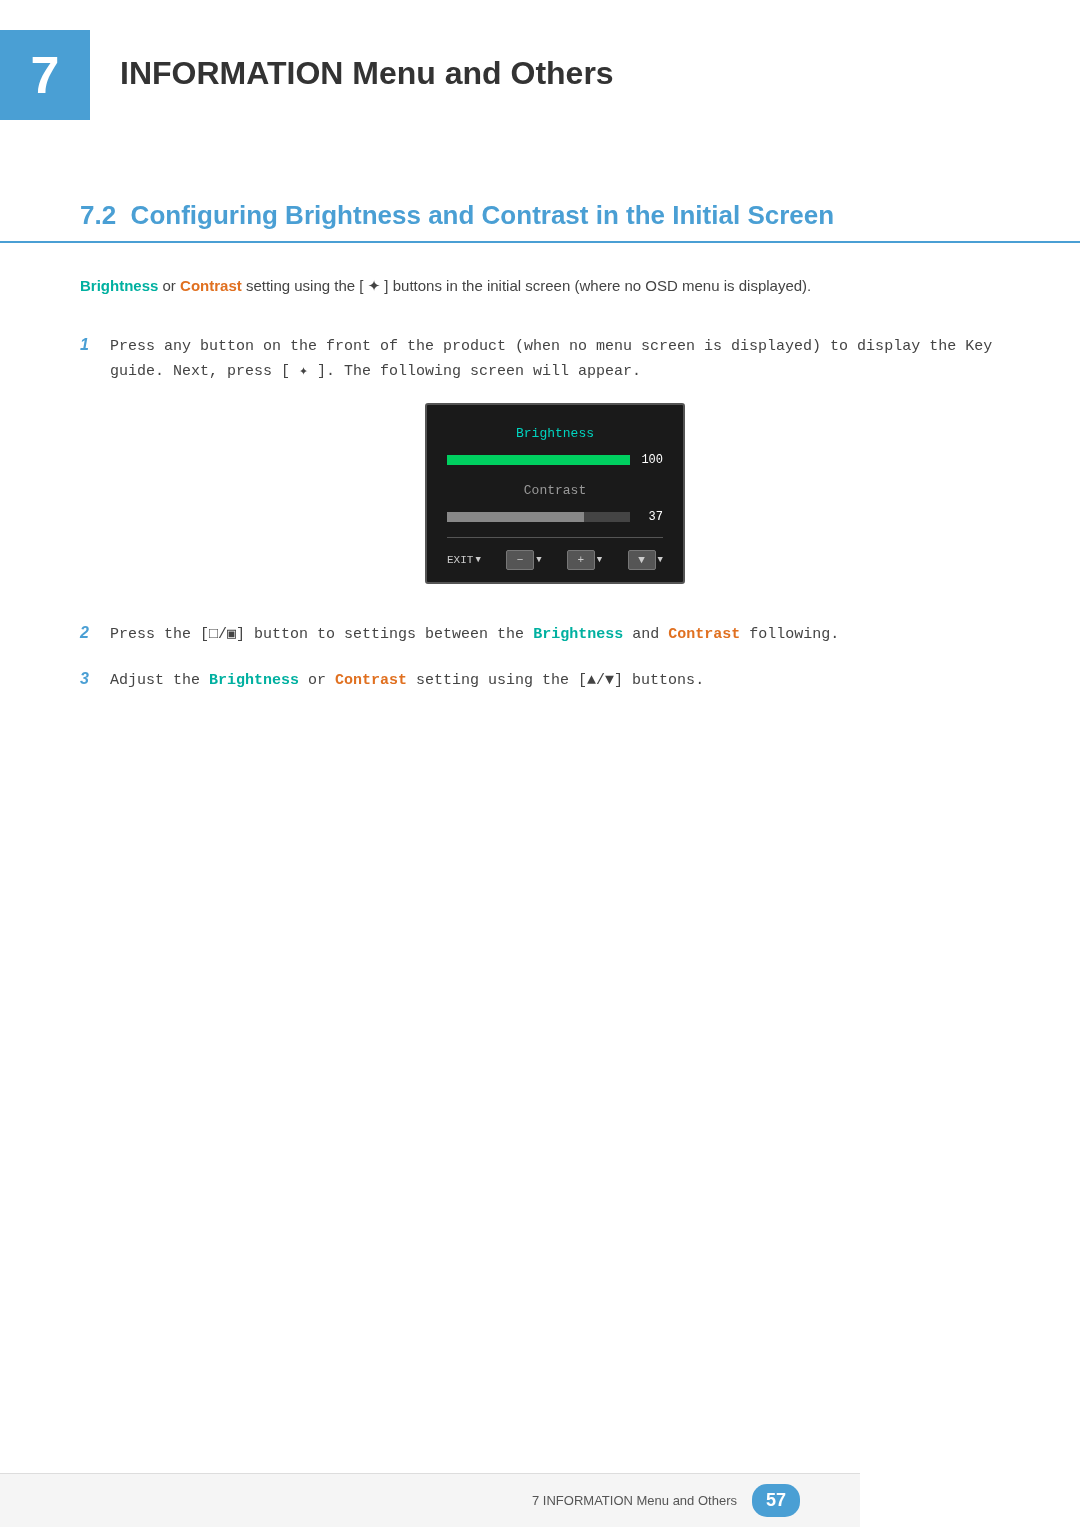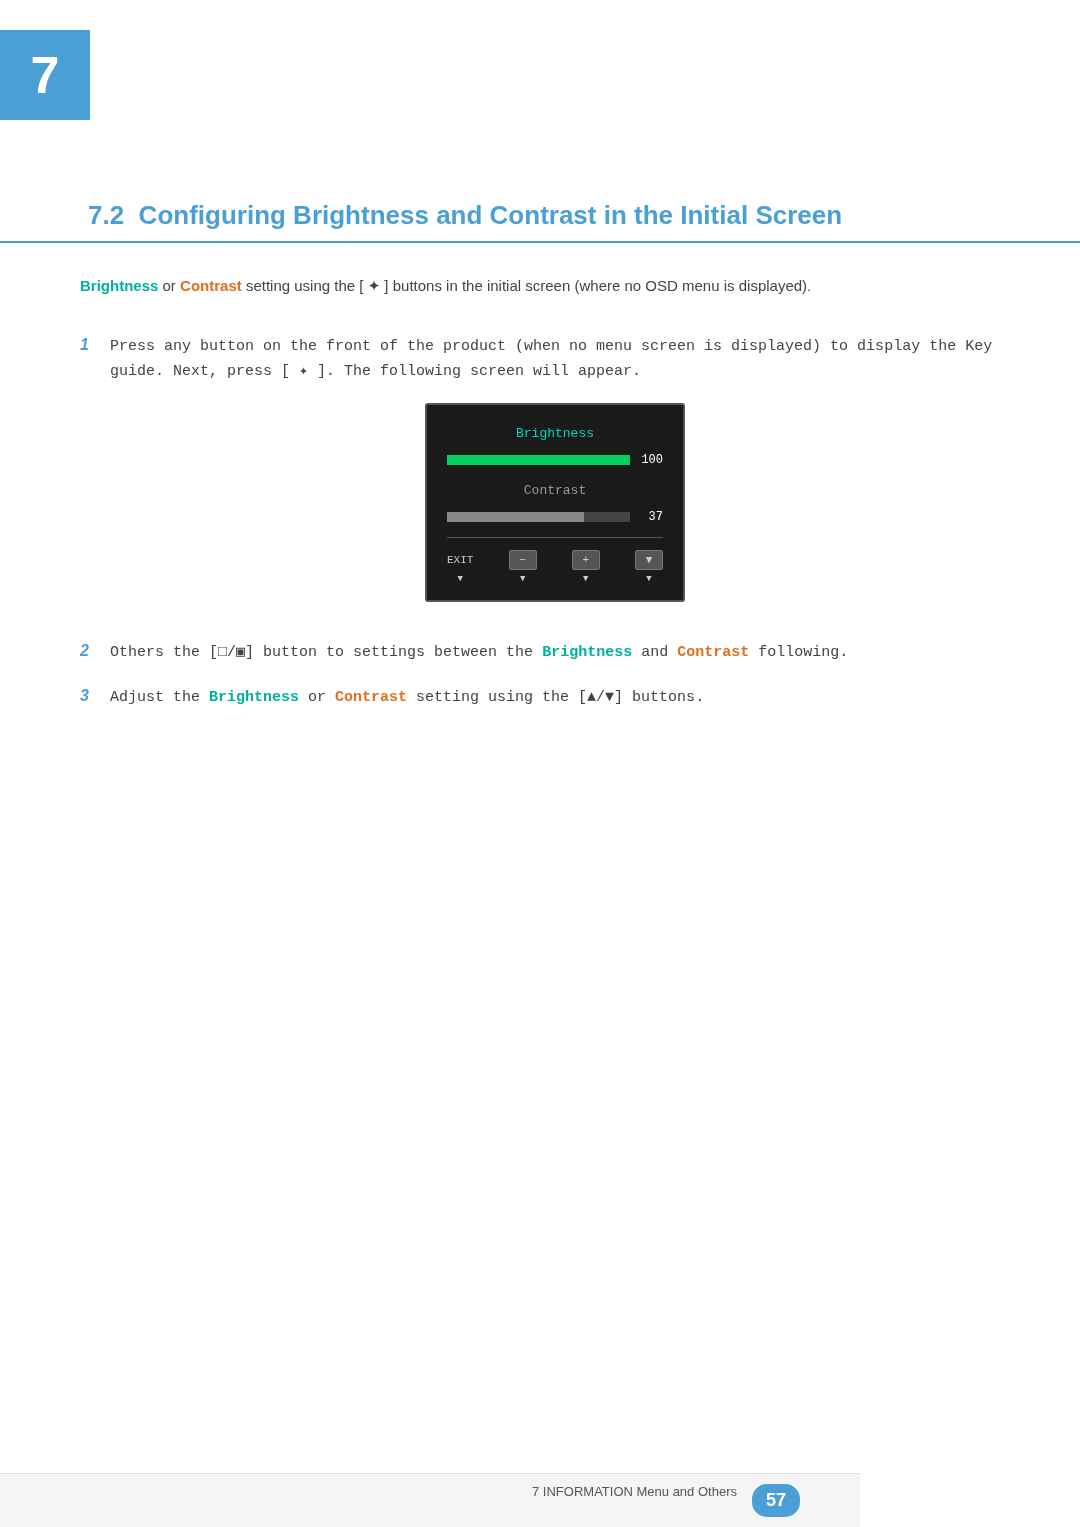--- a/index.html
+++ b/index.html
@@ -62,21 +62,20 @@
     .section-heading {
       padding: 40px 80px 10px 80px;
       border-bottom: 2px solid #4a9fd4;
       margin-bottom: 30px;
     }
 
     .section-heading h2 {
       font-size: 26px;
       font-weight: bold;
       color: #4a9fd4;
-      margin-left: 8px;
     }
 
     
     .content {
       padding: 0 80px 0 80px;
     }
 
     .intro-paragraph {
       font-size: 15px;
       line-height: 1.7;
@@ -210,35 +209,36 @@
     }
 
     .osd-arrow-down {
       color: #ccc;
       font-size: 9px;
       text-align: center;
     }
 
     .osd-btn-col {
       display: flex;
-      flex-direction: column;
+      flex-direction: row;
       align-items: center;
       gap: 2px;
     }
 
     
     .footer {
       position: fixed;
       bottom: 0;
       width: 860px;
       background: #f5f5f5;
       border-top: 1px solid #ddd;
       padding: 10px 60px;
       display: flex;
       justify-content: flex-end;
+      align-items: center;
     }
 
     .footer-text {
       font-size: 13px;
       color: #555;
       margin-right: 15px;
     }
 
     .footer-page {
       background: #4a9fd4;
@@ -255,20 +255,21 @@
       margin-left: 0;
     }
   </style>
 </head>
 <body>
 
 <div class="header-block">
   <div class="chapter-number-box">
     <span class="chapter-number">7</span>
   </div>
+  <h1 class="chapter-title">INFORMATION Menu and Others</h1>
 </div>
 
 <div class="section-heading">
   <h2>
     <span>7.2</span>&nbsp;&nbsp;<span>Configuring Brightness and Contrast in the Initial Screen</span>
   </h2>
 </div>
 
 <div class="content">
 
@@ -330,21 +331,21 @@
             <span class="osd-arrow-down">▼</span>
           </div>
         </div>
       </div>
     </div>
   </div>
 
   <div class="step">
     <span class="step-number">2</span>
     <p class="step-text">
-      <span>Others the [</span><span>□/▣</span><span>] button to settings between the </span><strong class="bold-cyan">Brightness</strong><span> and </span><strong class="bold-orange">Contrast</strong><span> following.</span>
+      <span>Press the [</span><span>□/▣</span><span>] button to settings between the </span><strong class="bold-cyan">Brightness</strong><span> and </span><strong class="bold-orange">Contrast</strong><span> following.</span>
     </p>
   </div>
 
   <div class="step">
     <span class="step-number">3</span>
     <p class="step-text">
       <span>Adjust the </span><strong class="bold-cyan">Brightness</strong><span> or </span><strong class="bold-orange">Contrast</strong><span> setting using the [▲/▼] buttons.</span>
     </p>
   </div>
 

